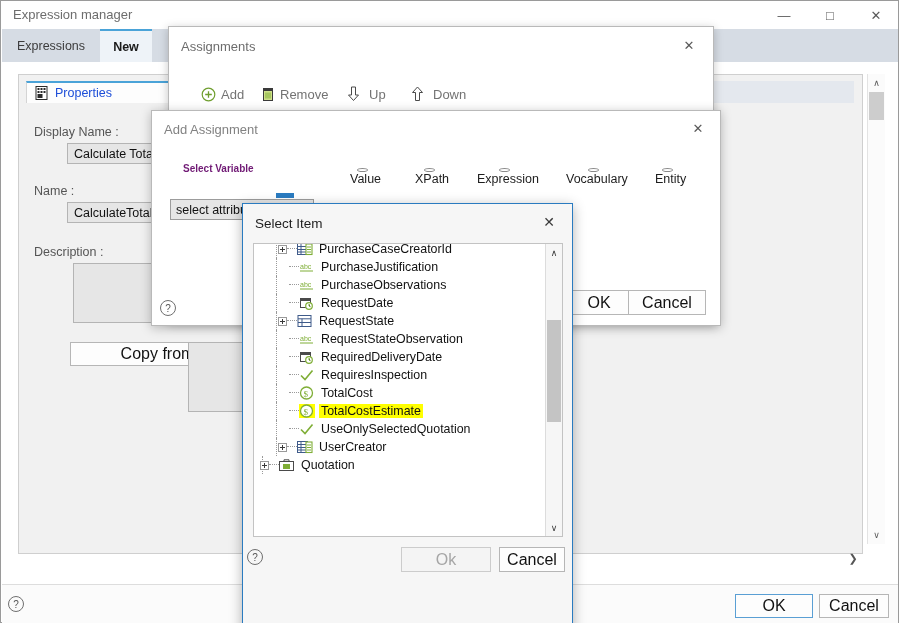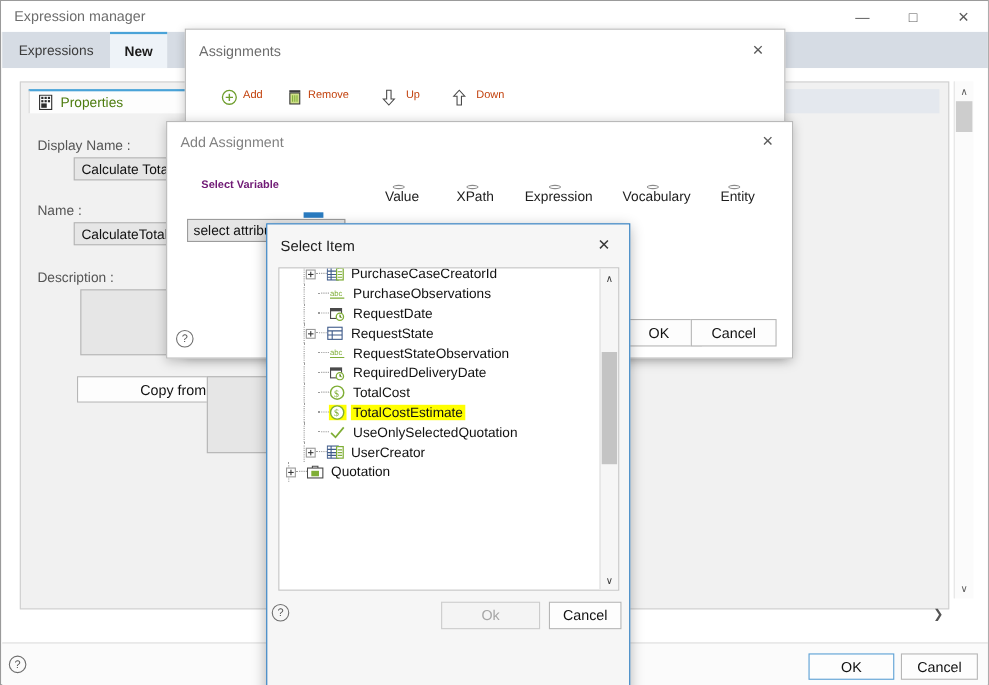--- a/index.html
+++ b/index.html
@@ -71,35 +71,35 @@
     background:#fdfdfd;border-top:2px solid #4aa3d8;
     border-left:1px solid #d4d4d4;border-right:1px solid #d4d4d4;
     box-sizing:border-box;
     display:flex;align-items:center;
   }
   #prop-tab-rest{
     left:172px;top:19px;width:680px;height:22px;
     background:#e4e8ee;
   }
   #prop-icon{margin-left:8px;width:14px;height:14px;}
-  #prop-label{margin-left:6px;font-size:12.5px;color:#4d7c0f;}
+  #prop-label{margin-left:6px;font-size:12.5px;color:#1d4ed8;}
 
   .fieldlabel{color:#555;font-size:12.5px;}
   .textbox{
     background:#e6e6e6;border:1px solid #b4b4b4;
     box-sizing:border-box;
     display:flex;align-items:center;
     padding-left:6px;font-size:12.5px;color:#111;
     overflow:hidden;white-space:nowrap;
   }
   .btn{
     background:#fdfdfd;border:1px solid #b6b6b6;
     box-sizing:border-box;
     display:flex;align-items:center;justify-content:center;
-    font-size:13px;color:#111;
+    font-size:16px;color:#111;
   }
   .btn.disabled{color:#a6a6a6;background:#f4f4f4;border-color:#cccccc;}
 
   
   #main-vscroll{
     left:866px;top:73px;width:17px;height:470px;
     background:#fbfbfb;border-left:1px solid #e3e3e3;
   }
   #main-vscroll .arrow{
     left:0;width:17px;height:17px;
@@ -136,22 +136,22 @@
     box-sizing:border-box;
   }
   #assign-title{left:12px;top:12px;color:#6d6d6d;font-size:13px;}
   #assign-close{
     left:502px;top:4px;width:36px;height:28px;
     display:flex;align-items:center;justify-content:center;
     color:#5a5a5a;font-size:13px;
   }
   .toolbtn{
     top:54px;height:26px;
-    display:flex;
-    font-size:10px;color:#c2410c;
+    display:flex;align-items:center;
+    font-size:13px;color:#737373;
   }
   #assign-body{
     left:1px;top:84px;width:544px;height:168px;background:#ffffff;
   }
   #assign-footer{
     left:1px;top:252px;width:544px;height:44px;background:#ffffff;
   }
 
   
   #addassign-window{
@@ -430,20 +430,30 @@
           <span class="tlabel">PurchaseCaseCreatorId</span>
         </div>
         <div class="tnode" style="padding-left: 24px;">
           <span class="guide" style="left: 22px;"></span>
           <span style="width: 11px; flex: 0 0 auto;"></span>
           <span class="dash"></span>
           <span class="ticon"><svg width="16" height="14" viewBox="0 0 16 14">
               <text x="1" y="9" font-family="Liberation Sans, sans-serif" font-size="7" fill="#7fae36">abc</text>
               <line x1="1" y1="11" x2="14" y2="11" stroke="#7fae36" stroke-width="1"></line>
             </svg></span>
+          <span class="tlabel">PurchaseJustification</span>
+        </div>
+        <div class="tnode" style="padding-left: 24px;">
+          <span class="guide" style="left: 22px;"></span>
+          <span style="width: 11px; flex: 0 0 auto;"></span>
+          <span class="dash"></span>
+          <span class="ticon"><svg width="16" height="14" viewBox="0 0 16 14">
+              <text x="1" y="9" font-family="Liberation Sans, sans-serif" font-size="7" fill="#7fae36">abc</text>
+              <line x1="1" y1="11" x2="14" y2="11" stroke="#7fae36" stroke-width="1"></line>
+            </svg></span>
           <span class="tlabel">PurchaseObservations</span>
         </div>
         <div class="tnode" style="padding-left: 24px;">
           <span class="guide" style="left: 22px;"></span>
           <span style="width: 11px; flex: 0 0 auto;"></span>
           <span class="dash"></span>
           <span class="ticon"><svg width="16" height="14" viewBox="0 0 16 14">
               <rect x="1.5" y="2.5" width="10" height="9" fill="#fff" stroke="#4a4a4a" stroke-width="1"></rect>
               <rect x="1.5" y="2.5" width="10" height="2.5" fill="#4a4a4a"></rect>
               <circle cx="10" cy="10" r="3.3" fill="#fff" stroke="#7fae36" stroke-width="1.2"></circle>
@@ -477,20 +487,29 @@
           <span class="guide" style="left: 22px;"></span>
           <span style="width: 11px; flex: 0 0 auto;"></span>
           <span class="dash"></span>
           <span class="ticon"><svg width="16" height="14" viewBox="0 0 16 14">
               <rect x="1.5" y="2.5" width="10" height="9" fill="#fff" stroke="#4a4a4a" stroke-width="1"></rect>
               <rect x="1.5" y="2.5" width="10" height="2.5" fill="#4a4a4a"></rect>
               <circle cx="10" cy="10" r="3.3" fill="#fff" stroke="#7fae36" stroke-width="1.2"></circle>
               <path d="M10 8 V10 L11.5 10.8" stroke="#7fae36" stroke-width="1"></path>
             </svg></span>
           <span class="tlabel">RequiredDeliveryDate</span>
+        </div>
+        <div class="tnode" style="padding-left: 24px;">
+          <span class="guide" style="left: 22px;"></span>
+          <span style="width: 11px; flex: 0 0 auto;"></span>
+          <span class="dash"></span>
+          <span class="ticon"><svg width="16" height="14" viewBox="0 0 16 14">
+              <path d="M2 7.5 L6 11.5 L13.5 2.5" fill="none" stroke="#7fae36" stroke-width="1.6"></path>
+            </svg></span>
+          <span class="tlabel">RequiresInspection</span>
         </div>
         <div class="tnode" style="padding-left: 24px;">
           <span class="guide" style="left: 22px;"></span>
           <span style="width: 11px; flex: 0 0 auto;"></span>
           <span class="dash"></span>
           <span class="ticon"><svg width="16" height="14" viewBox="0 0 16 14">
               <circle cx="7.5" cy="7" r="6" fill="#fff" stroke="#7fae36" stroke-width="1.3"></circle>
               <text x="4.6" y="10.5" font-family="Liberation Serif, serif" font-size="9" fill="#7fae36">$</text>
             </svg></span>
           <span class="tlabel">TotalCost</span>

